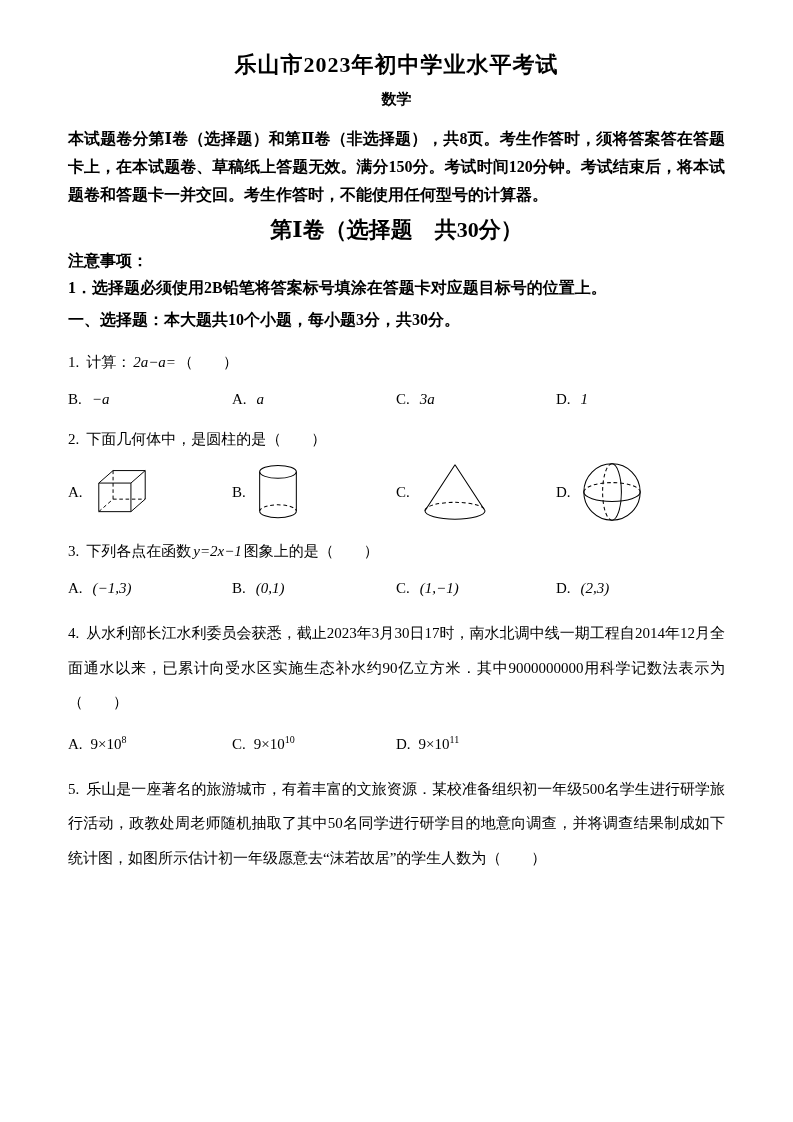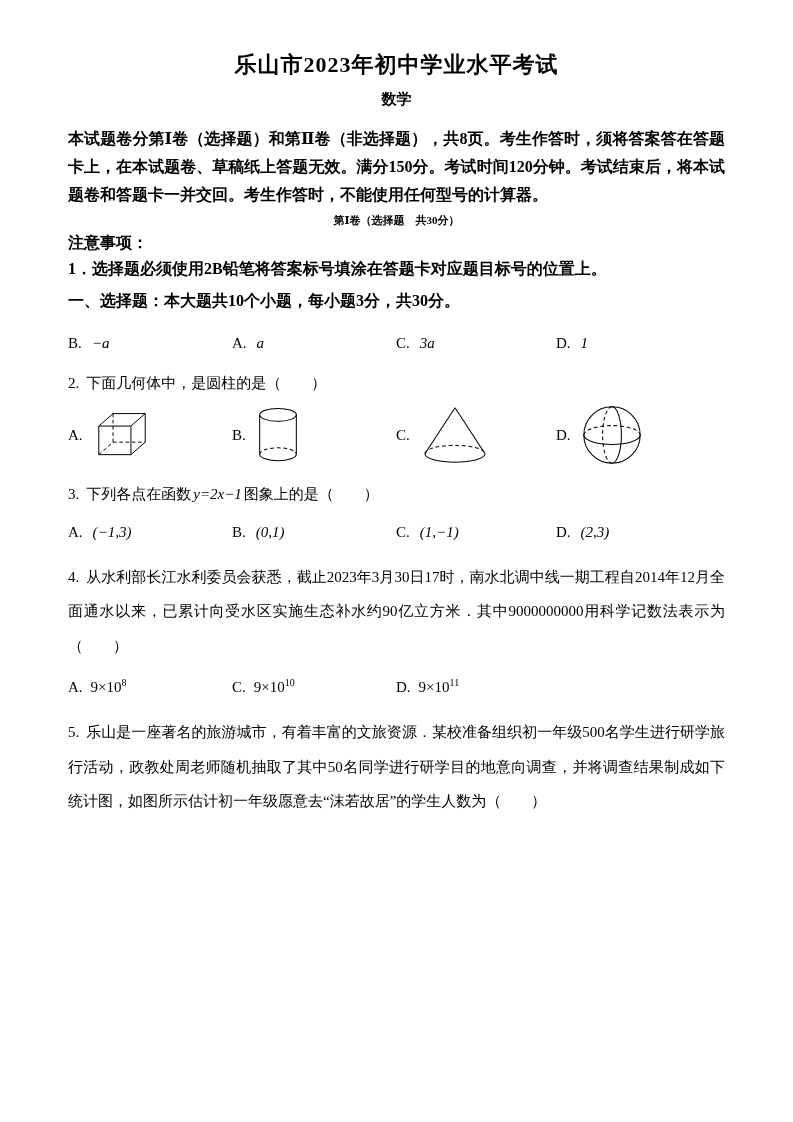--- a/index.html
+++ b/index.html
@@ -28,21 +28,21 @@
     margin-bottom: 16px;
   }
   .intro {
     font-size: 16px;
     font-weight: bold;
     line-height: 1.75;
     text-align: justify;
   }
   .section-header {
     text-align: center;
-    font-size: 11px;
+    font-size: 22px;
     font-weight: bold;
     line-height: 1.7;
     margin-top: 2px;
   }
   .bold-line {
     font-size: 16px;
     font-weight: bold;
     line-height: 1.65;
     text-align: justify;
   }
@@ -102,20 +102,21 @@
   <p class="intro">本试题卷分第Ⅰ卷（选择题）和第Ⅱ卷（非选择题），共8页。考生作答时，须将答案答在答题卡上，在本试题卷、草稿纸上答题无效。满分150分。考试时间120分钟。考试结束后，将本试题卷和答题卡一并交回。考生作答时，不能使用任何型号的计算器。</p>
 
   <p class="section-header">第Ⅰ卷（选择题　共30分）</p>
 
   <p class="bold-line">注意事项：</p>
   <p class="bold-line">1．选择题必须使用2B铅笔将答案标号填涂在答题卡对应题目标号的位置上。</p>
 
   <p class="bold-line part-title">一、选择题：本大题共10个小题，每小题3分，共30分。</p>
 
   <div class="question">
+    <p class="stem"><span class="q-num">1.</span><span>计算：</span><span class="math">2a−a=</span><span>（　　）</span></p>
     <div class="options">
       <span class="option"><span class="opt-label">B.</span><span class="math">−a</span></span>
       <span class="option"><span class="opt-label">A.</span><span class="math">a</span></span>
       <span class="option"><span class="opt-label">C.</span><span class="math">3a</span></span>
       <span class="option"><span class="opt-label">D.</span><span class="math">1</span></span>
     </div>
   </div>
 
   <div class="question">
     <p class="stem"><span class="q-num">2.</span><span>下面几何体中，是圆柱的是</span><span>（　　）</span></p>

